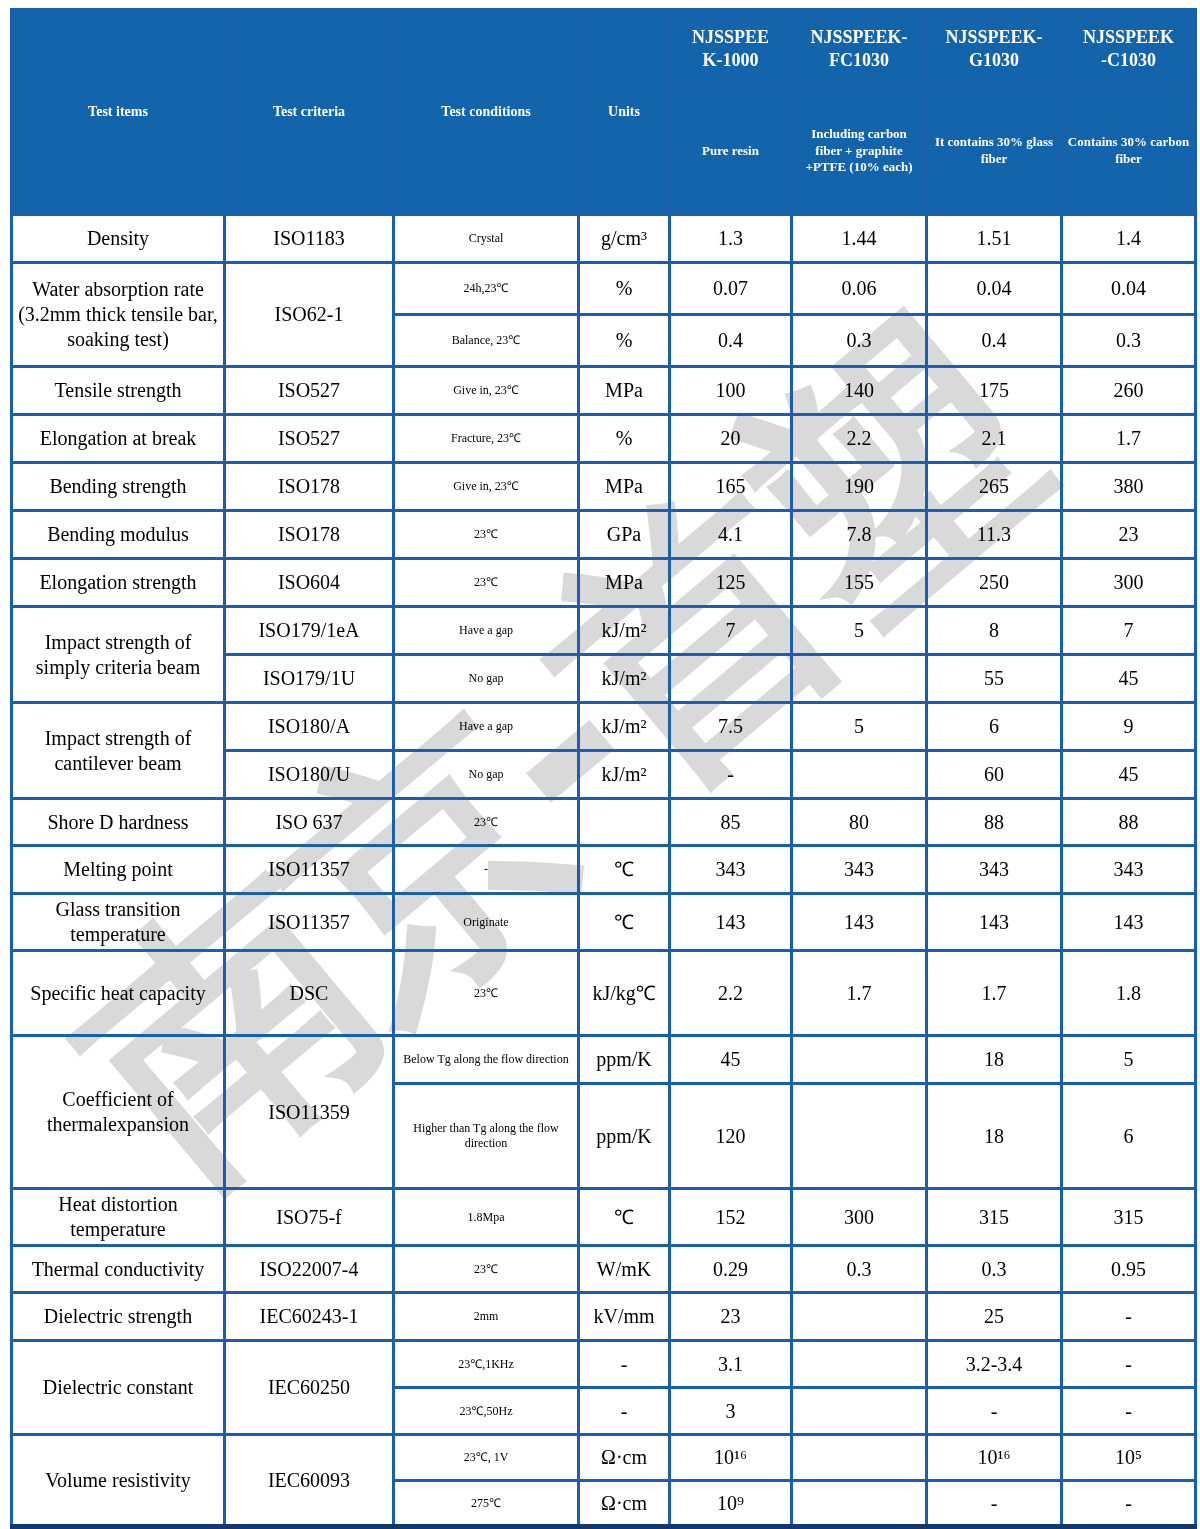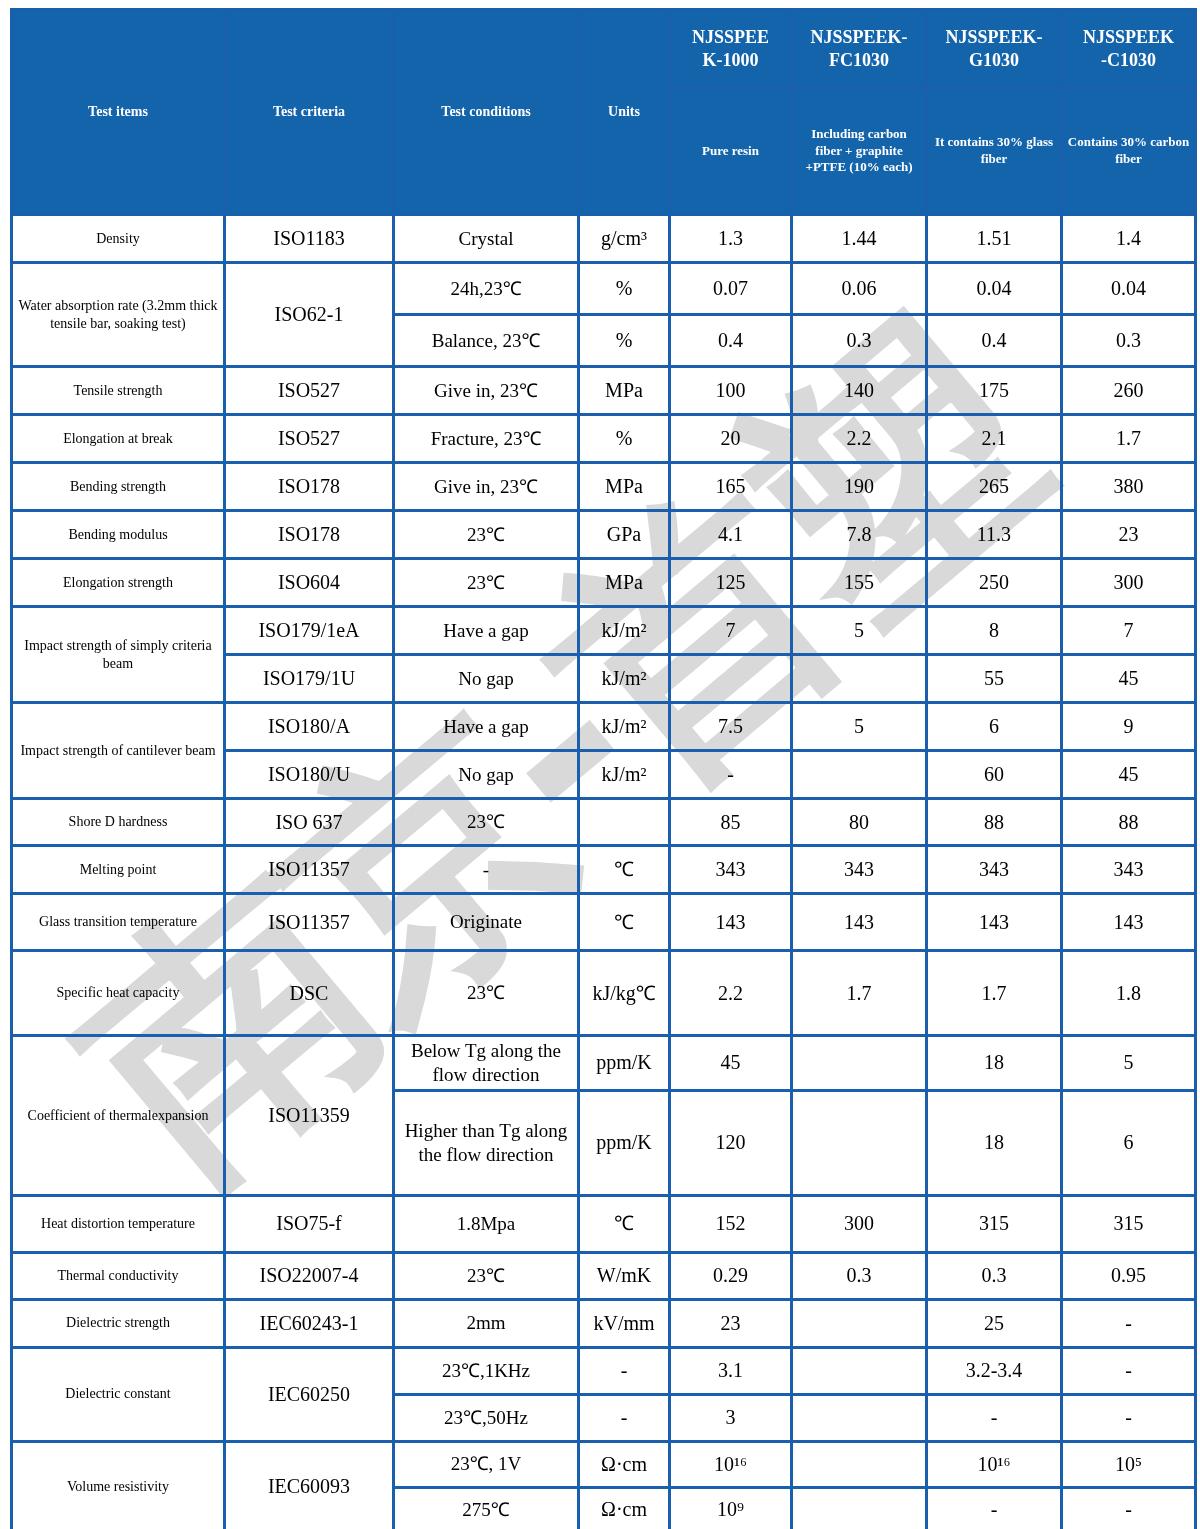--- a/index.html
+++ b/index.html
@@ -37,22 +37,22 @@
     padding:2px 4px;overflow:hidden;
   }
   table{border:3px solid var(--outer);border-bottom-width:5px;}
   th.head{
     background:var(--header_bg);color:var(--header_text);
     font-size:14px;font-weight:bold;
   }
   th.prodname{font-size:18px;white-space:pre-line;line-height:1.25;}
   th.proddesc{font-size:13px;line-height:1.3;}
   td{font-size:20px;background:transparent;line-height:1.25;}
-  td.item{font-size:14px;}
-  td.cond{font-size:19px;}
+  td.item{font-size:20px;}
+  td.cond{font-size:12px;}
 </style>
 </head>
 <body>
 
 <div class="watermark">南京-首塑</div>
 
 <div class="tablewrap">
 <table>
   <colgroup>
     <col style="width:213px">

